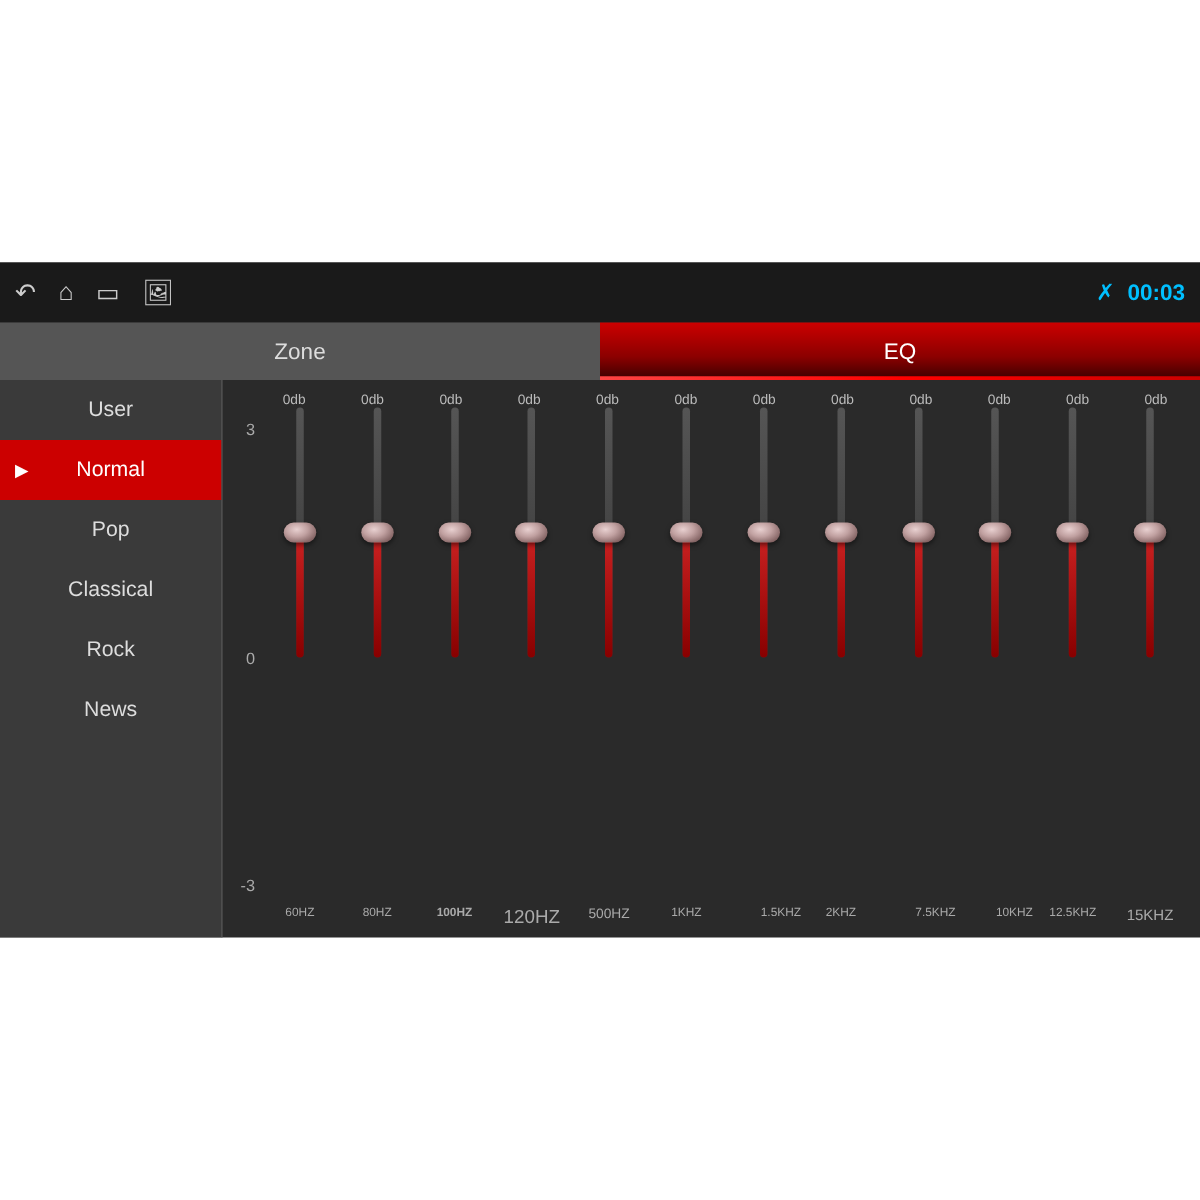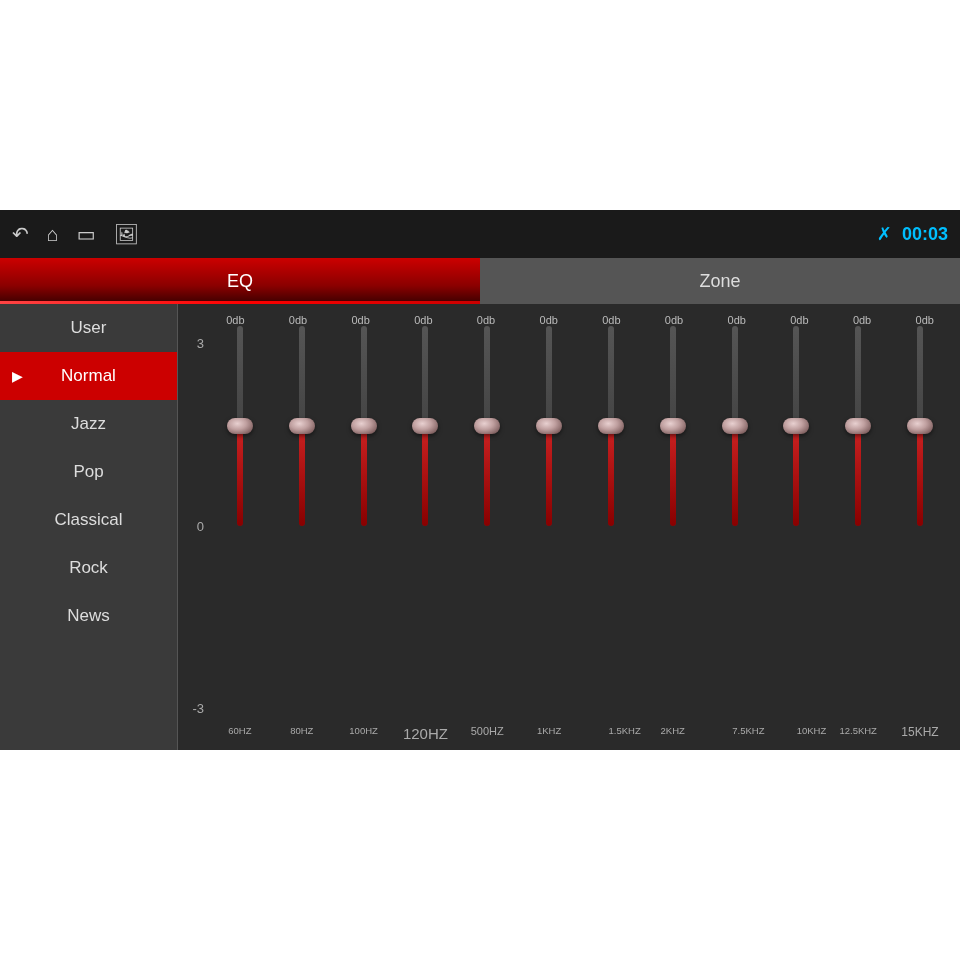--- a/index.html
+++ b/index.html
@@ -184,40 +184,37 @@
       <span class="icon-btn">▭</span>
       <span class="icon-btn">🖼</span>
     </div>
     <div class="top-bar-right">
       <span class="bluetooth-icon">✗</span>
       <span class="time-display">00:03</span>
     </div>
   </div>
 
   <div class="tab-row">
+    <div class="tab tab-zone">
+      <span>Zone</span>
+    </div>
     <div class="tab tab-eq">
       <span>EQ</span>
-    </div>
-    <div class="tab tab-zone">
-      <span>Zone</span>
     </div>
   </div>
 
   <div class="main-content">
 
     <div class="sidebar">
       <div class="sidebar-item">
         <span>User</span>
       </div>
       <div class="sidebar-item active">
         <span class="play-arrow">▶</span>
         <span>Normal</span>
-      </div>
-      <div class="sidebar-item">
-        <span>Jazz</span>
       </div>
       <div class="sidebar-item">
         <span>Pop</span>
       </div>
       <div class="sidebar-item">
         <span>Classical</span>
       </div>
       <div class="sidebar-item">
         <span>Rock</span>
       </div>
@@ -324,21 +321,21 @@
               <div class="slider-track">
                   <div class="slider-fill"></div>
                   <div class="slider-thumb"></div>
                 </div>
             </div>
           </div>
 
           <div style="display:flex; gap:2px; margin-top:4px;">
             <div style="flex:1;text-align:center;color:#aaa;font-size:9.5px;white-space:nowrap;">60HZ</div>
             <div style="flex:1;text-align:center;color:#aaa;font-size:9.5px;white-space:nowrap;">80HZ</div>
-            <div style="flex:1;text-align:center;color:#aaa;font-size:9.5px;white-space:nowrap;">100HZ</div>
+            <div style="flex:1;text-align:center;color:#aaa;font-size:9.5px;white-space:nowrap;font-weight:bold;">100HZ</div>
             <div style="flex:1;text-align:center;color:#aaa;font-size:15px;white-space:nowrap;">120HZ</div>
             <div style="flex:1;text-align:center;color:#aaa;font-size:11px;white-space:nowrap;">500HZ</div>
             <div style="flex:1;text-align:center;color:#aaa;font-size:9.5px;white-space:nowrap;">1KHZ</div>
             <div style="flex:1;text-align:right;color:#aaa;font-size:9.5px;white-space:nowrap;">1.5KHZ</div>
             <div style="flex:1;text-align:center;color:#aaa;font-size:9.5px;white-space:nowrap;">2KHZ</div>
             <div style="flex:1;text-align:right;color:#aaa;font-size:9.5px;white-space:nowrap;">7.5KHZ</div>
             <div style="flex:1;text-align:right;color:#aaa;font-size:9.5px;white-space:nowrap;">10KHZ</div>
             <div style="flex:1;text-align:center;color:#aaa;font-size:9.5px;white-space:nowrap;">12.5KHZ</div>
             <div style="flex:1;text-align:center;color:#aaa;font-size:12px;white-space:nowrap;">15KHZ</div>
           </div>

